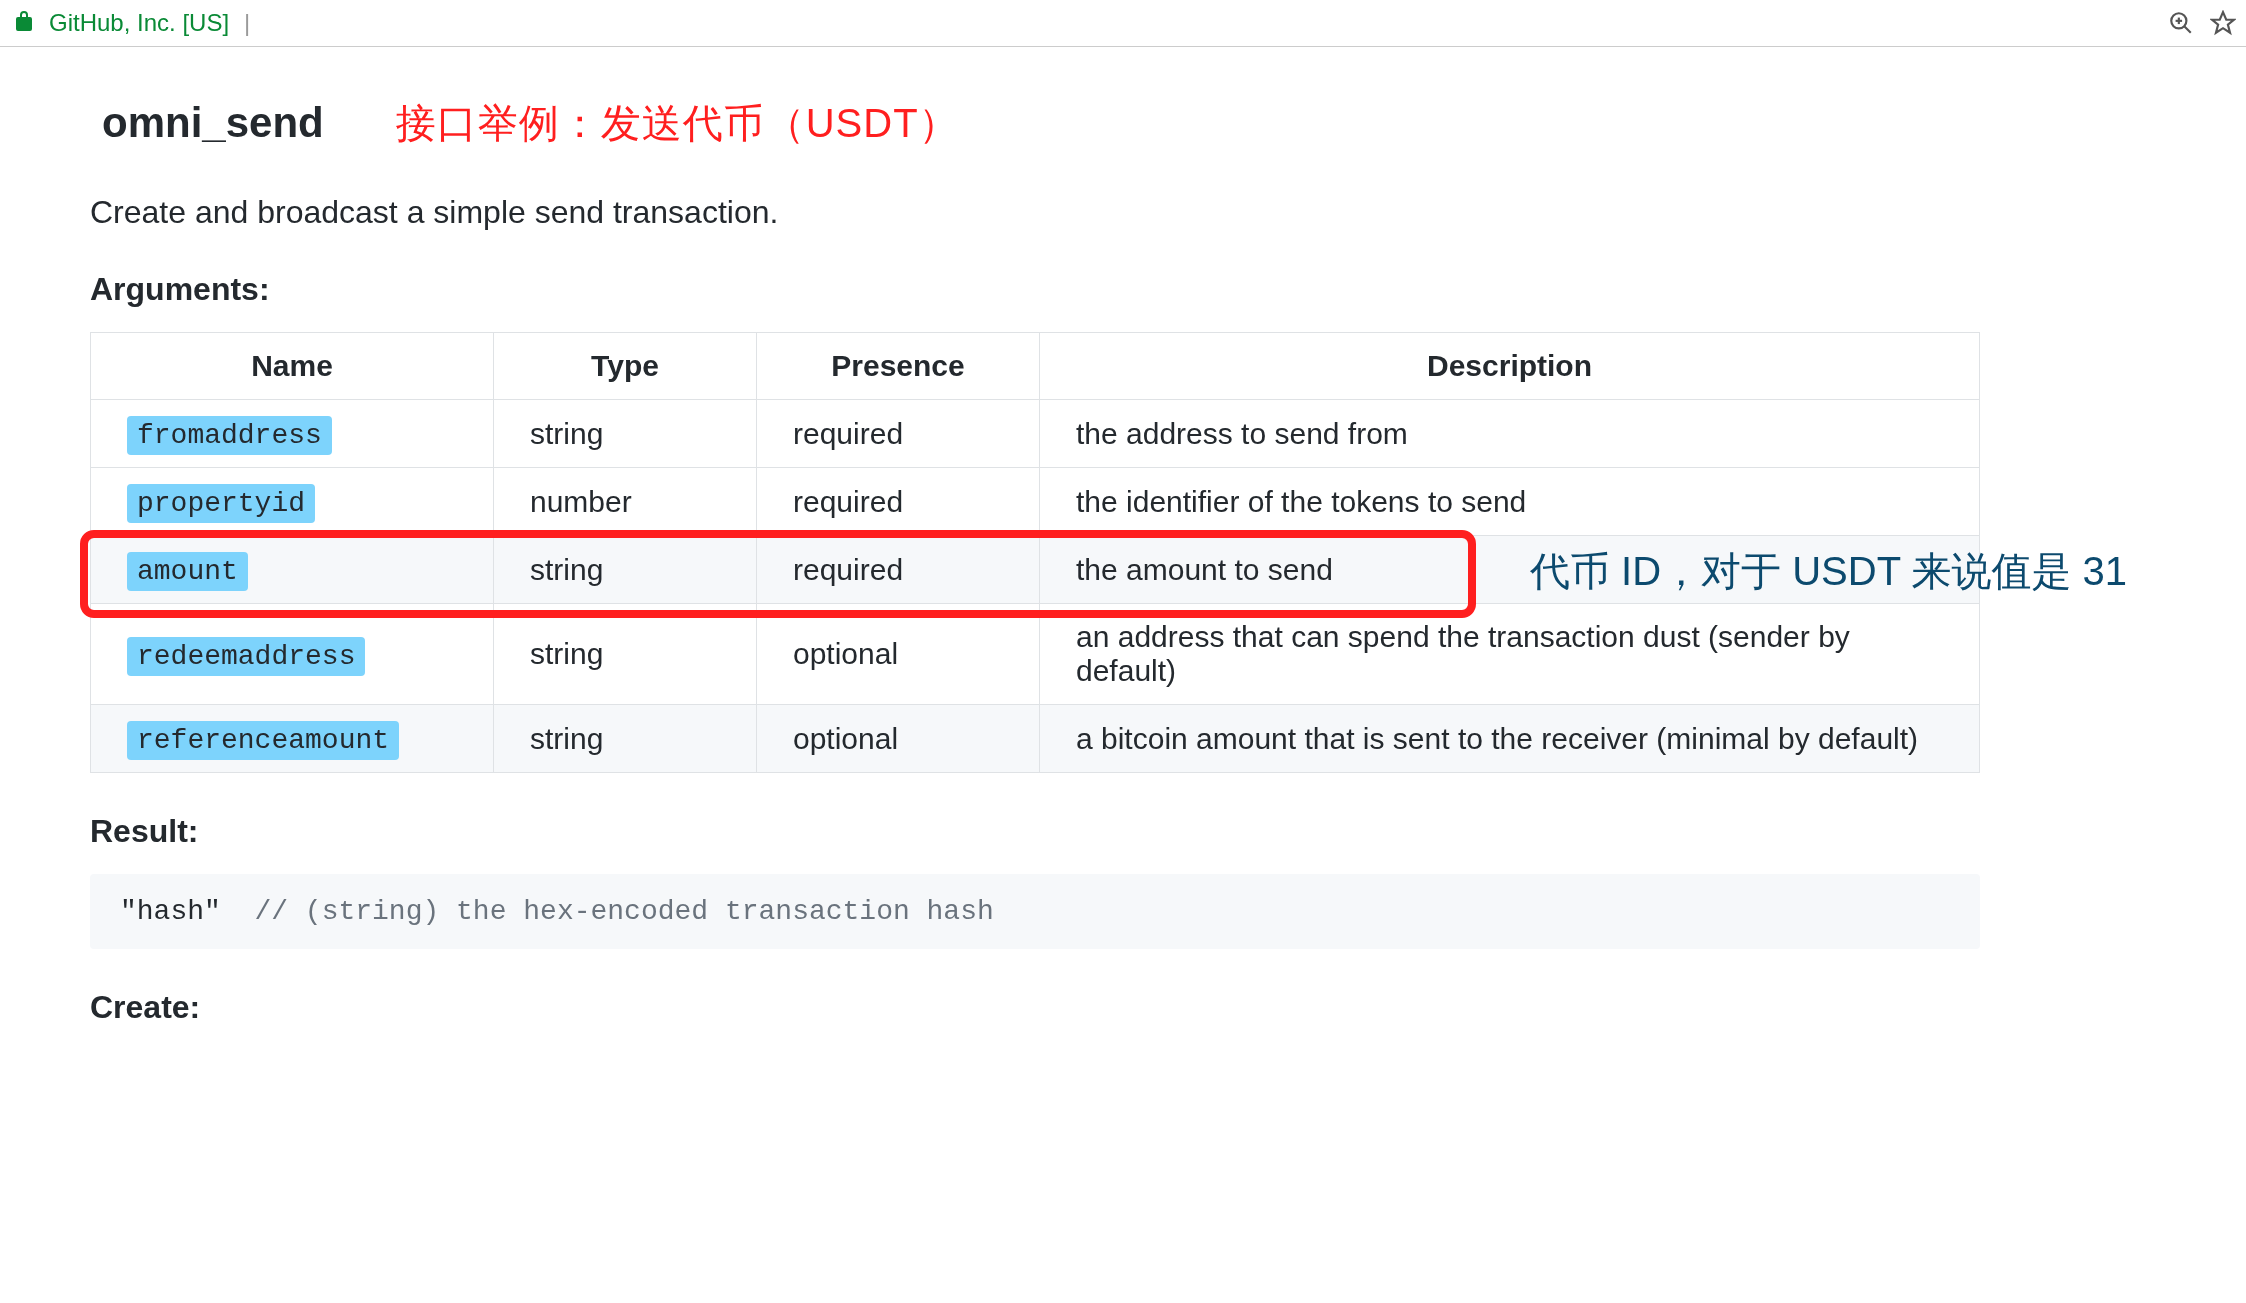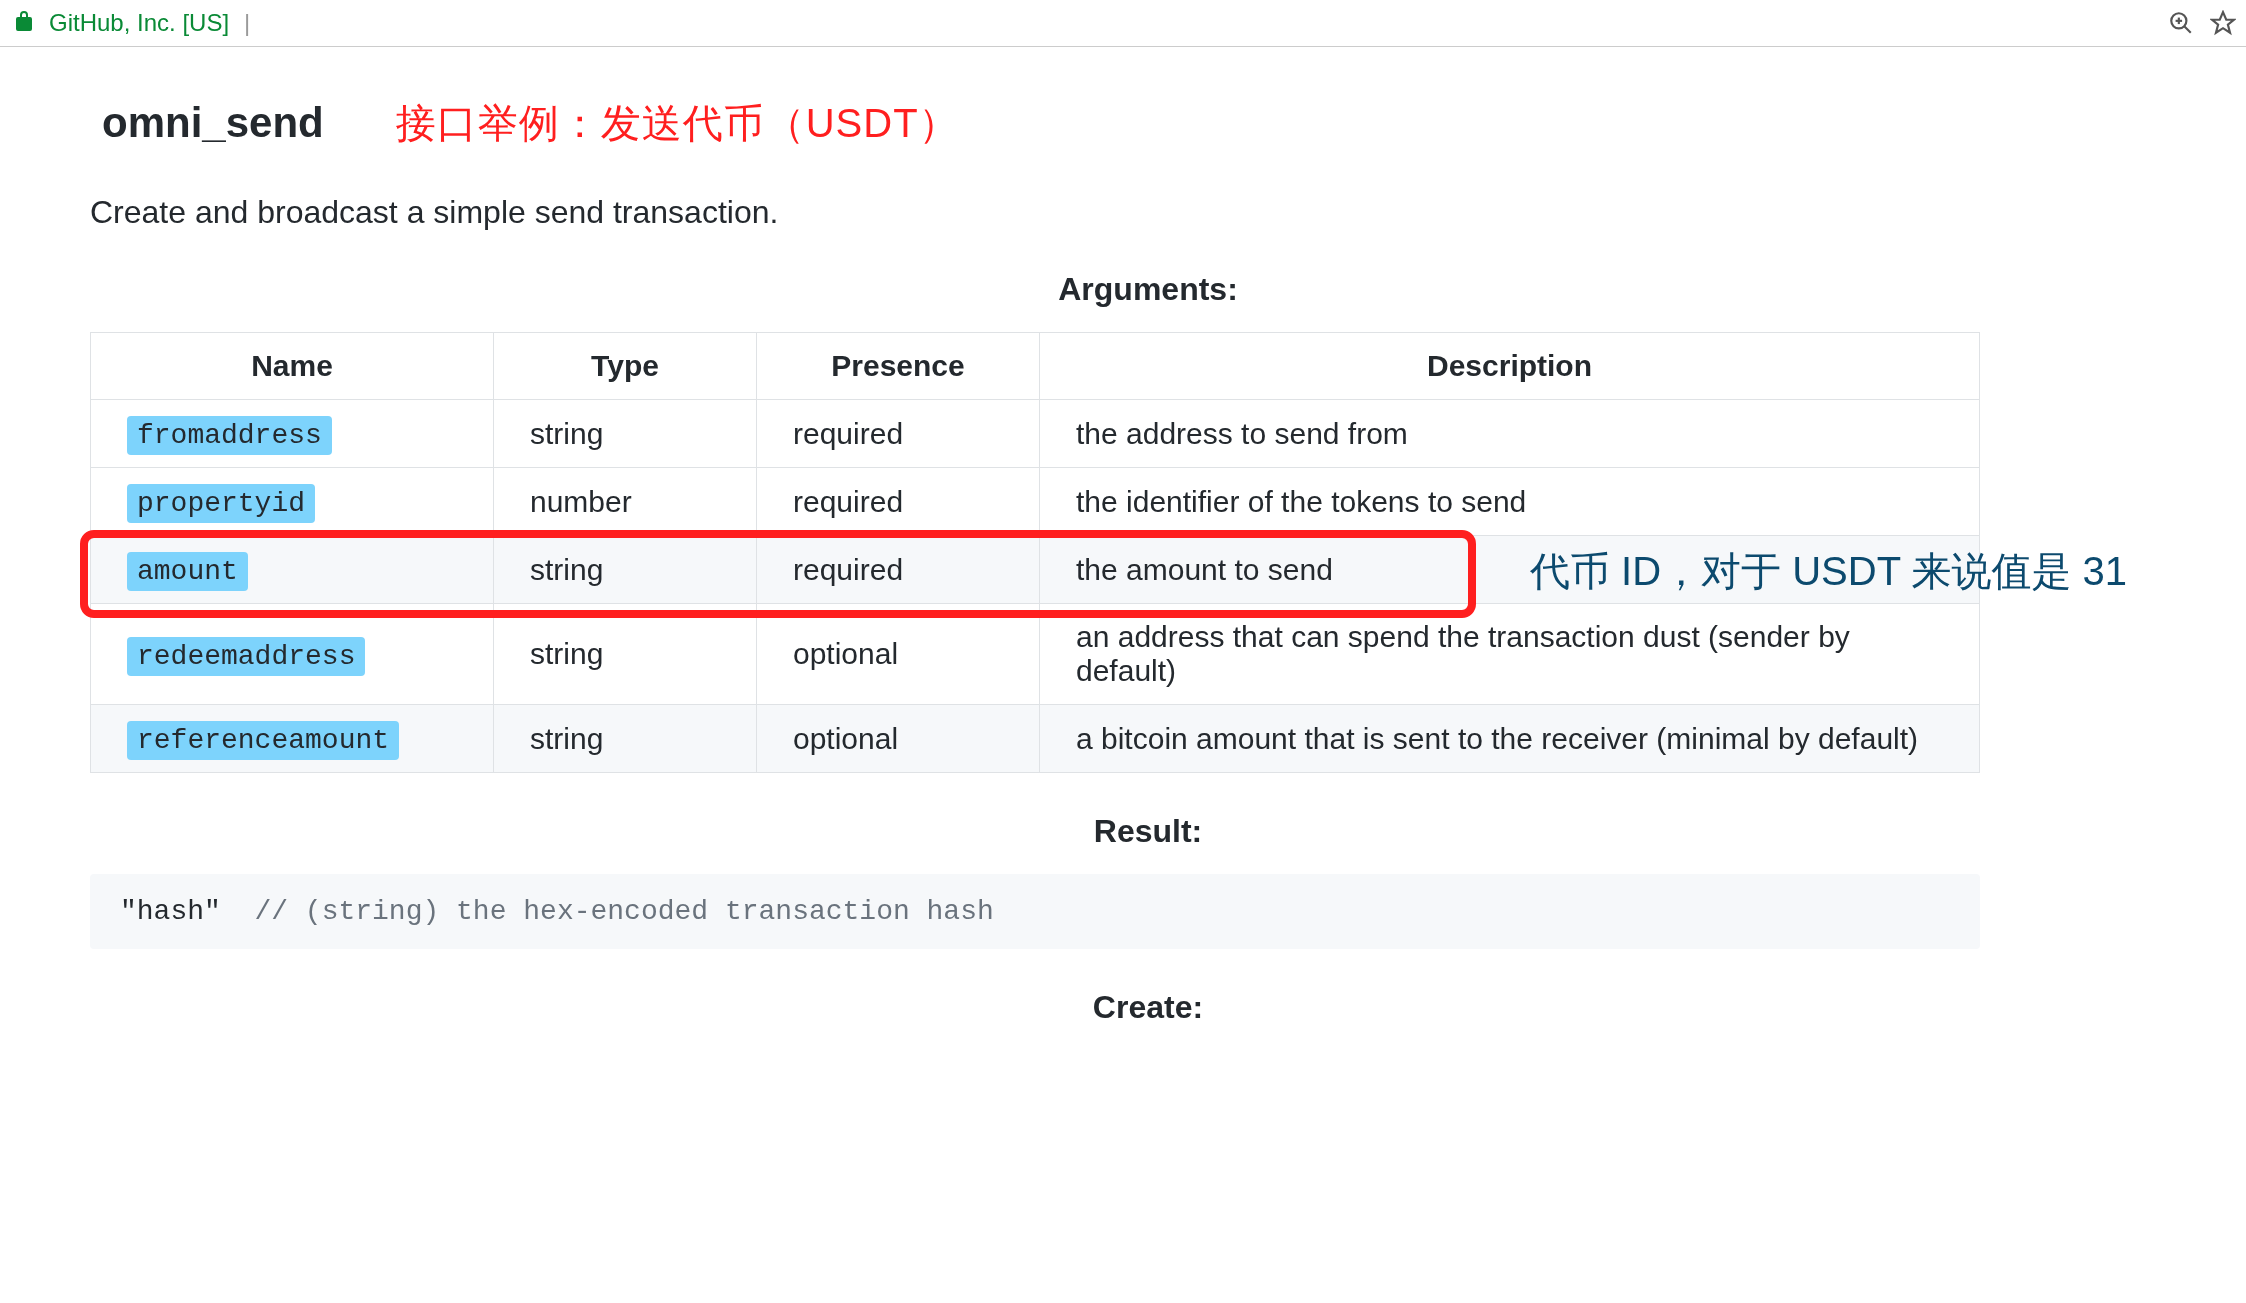--- a/index.html
+++ b/index.html
@@ -89,21 +89,20 @@
   .lead {
     font-size: 32px;
     margin-top: 35px;
   }
 
   h3.section {
     font-size: 32px;
     font-weight: 700;
     margin-top: 40px;
     margin-bottom: 24px;
-    text-align: center;
   }
 
   
   .args-wrap {
     position: relative;
     width: 1890px; 
   }
   table.args {
     border-collapse: collapse;
     width: 100%;

